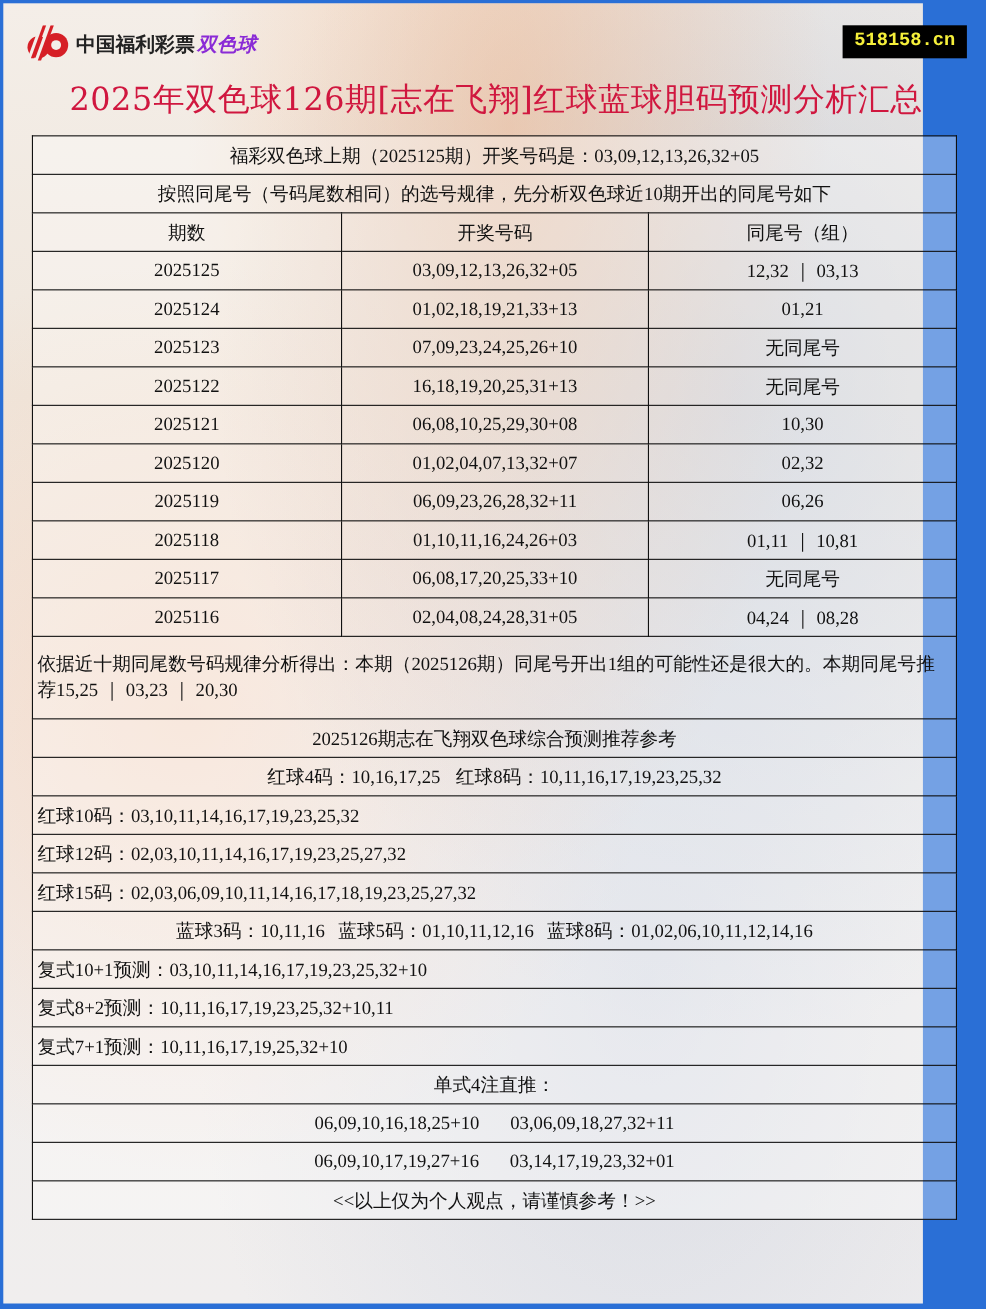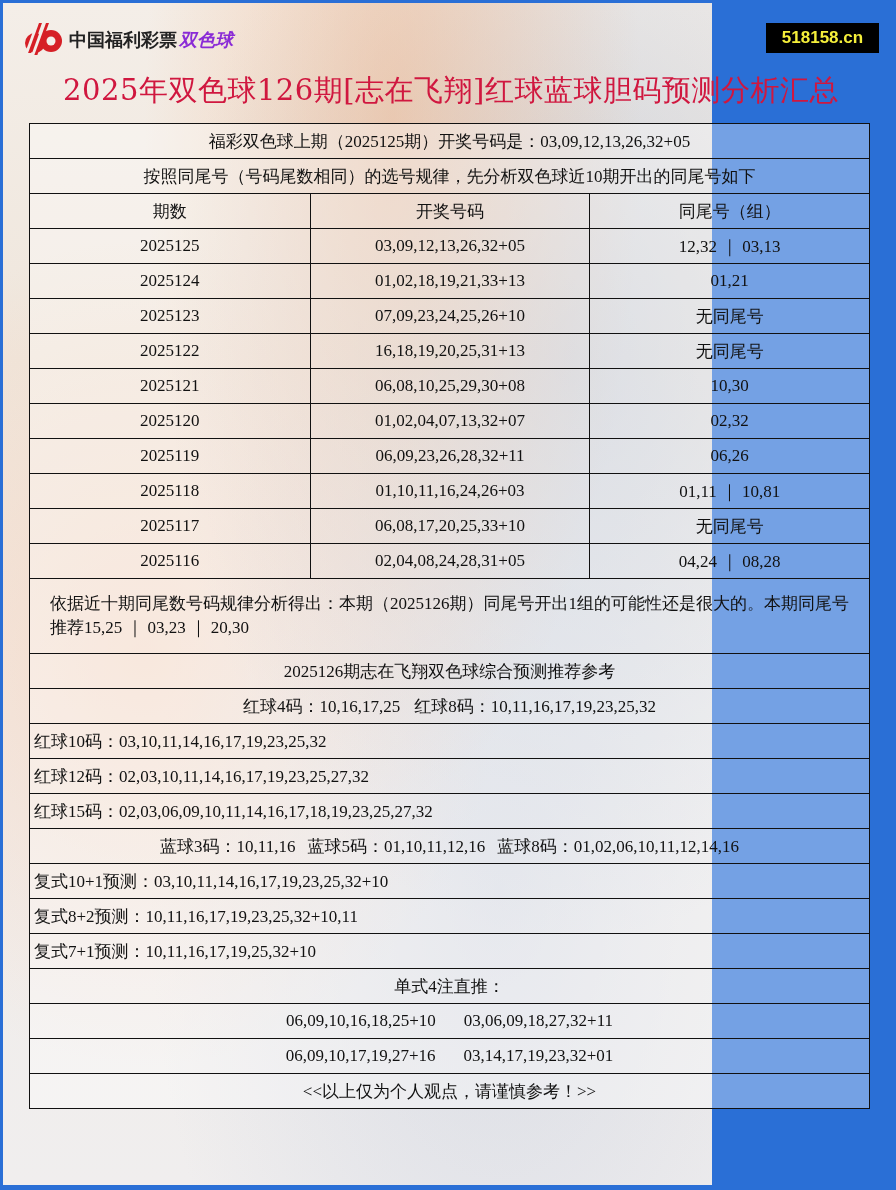--- a/index.html
+++ b/index.html
@@ -2,21 +2,21 @@
 <html><head>
 <meta charset="utf-8">
 <style>
   html, body { margin:0; padding:0; }
   body {
     width:896px; height:1190px; overflow:hidden;
     font-family: "DejaVu Serif", "Liberation Serif", serif;
     background:#2a6fd6;
   }
   .frame {
-    position:absolute; left:3px; top:3px; width:709px; height:1182px;
+    position:absolute; left:3px; top:3px; width:836px; height:1182px;
     background:
       radial-gradient(ellipse at 55% 10%, rgba(240,170,120,0.45), rgba(255,255,255,0) 45%),
       radial-gradient(ellipse at 80% 30%, rgba(160,180,210,0.45), rgba(255,255,255,0) 50%),
       radial-gradient(ellipse at 20% 55%, rgba(250,200,170,0.45), rgba(255,255,255,0) 45%),
       radial-gradient(ellipse at 70% 75%, rgba(190,200,220,0.45), rgba(255,255,255,0) 50%),
       linear-gradient(180deg, #f4eee8 0%, #efe6dc 30%, #f1ede9 60%, #f0eeee 100%);
   }
   .logo {
     position:absolute; left:20px; top:20px; height:34px; display:flex; align-items:center;
   }
@@ -24,39 +24,39 @@
   .logo-text {
     font-family:"DejaVu Sans", sans-serif; font-weight:bold; font-size:18px; color:#222;
     margin-left:4px; letter-spacing:0px;
   }
   .logo-ssq {
     font-family:Liberation Mono, monospace; font-weight:bold; font-style:italic; font-size:18px;
     color:#8a2bd6; margin-left:2px;
   }
   .site-badge {
     position:absolute; left:763px; top:20px; width:113px; height:30px;
-    background:#000; color:#f5ef3a; font-family:Liberation Sans, sans-serif;
+    background:#000; color:#f5ef3a; font-family:Liberation Mono, monospace;
     font-weight:bold; font-size:17px; line-height:30px; text-align:center;
   }
   .title {
     position:absolute; left:0; top:68px; width:896px; text-align:center;
     color:#d0173f; font-size:29px; letter-spacing:0.5px;
     font-family:"DejaVu Serif", "Liberation Serif", serif;
   }
   table.main {
     position:absolute; left:29px; top:123px; width:841px;
     border-collapse:collapse; font-size:17px; color:#111;
   }
   table.main td {
     border:1.5px solid #111; height:34px; padding:0 4px; text-align:center;
     background:rgba(255,255,255,0.35);
     font-family:"Liberation Serif", "DejaVu Serif", serif;
   }
   table.main td.left { text-align:left; }
-  table.main td.para { text-align:left; height:66px; line-height:24px; padding:4px 20px; }
+  table.main td.para { text-align:left; height:66px; line-height:24px; padding:4px 4px; }
   .gap { display:inline-block; width:28px; }
 </style>
 </head>
 <body>
 
 <div class="frame">
 
   <div class="logo">
     <svg class="logo-mark" viewBox="0 0 42 34">
       <circle cx="12" cy="20" r="10" fill="#d61f26"></circle>

